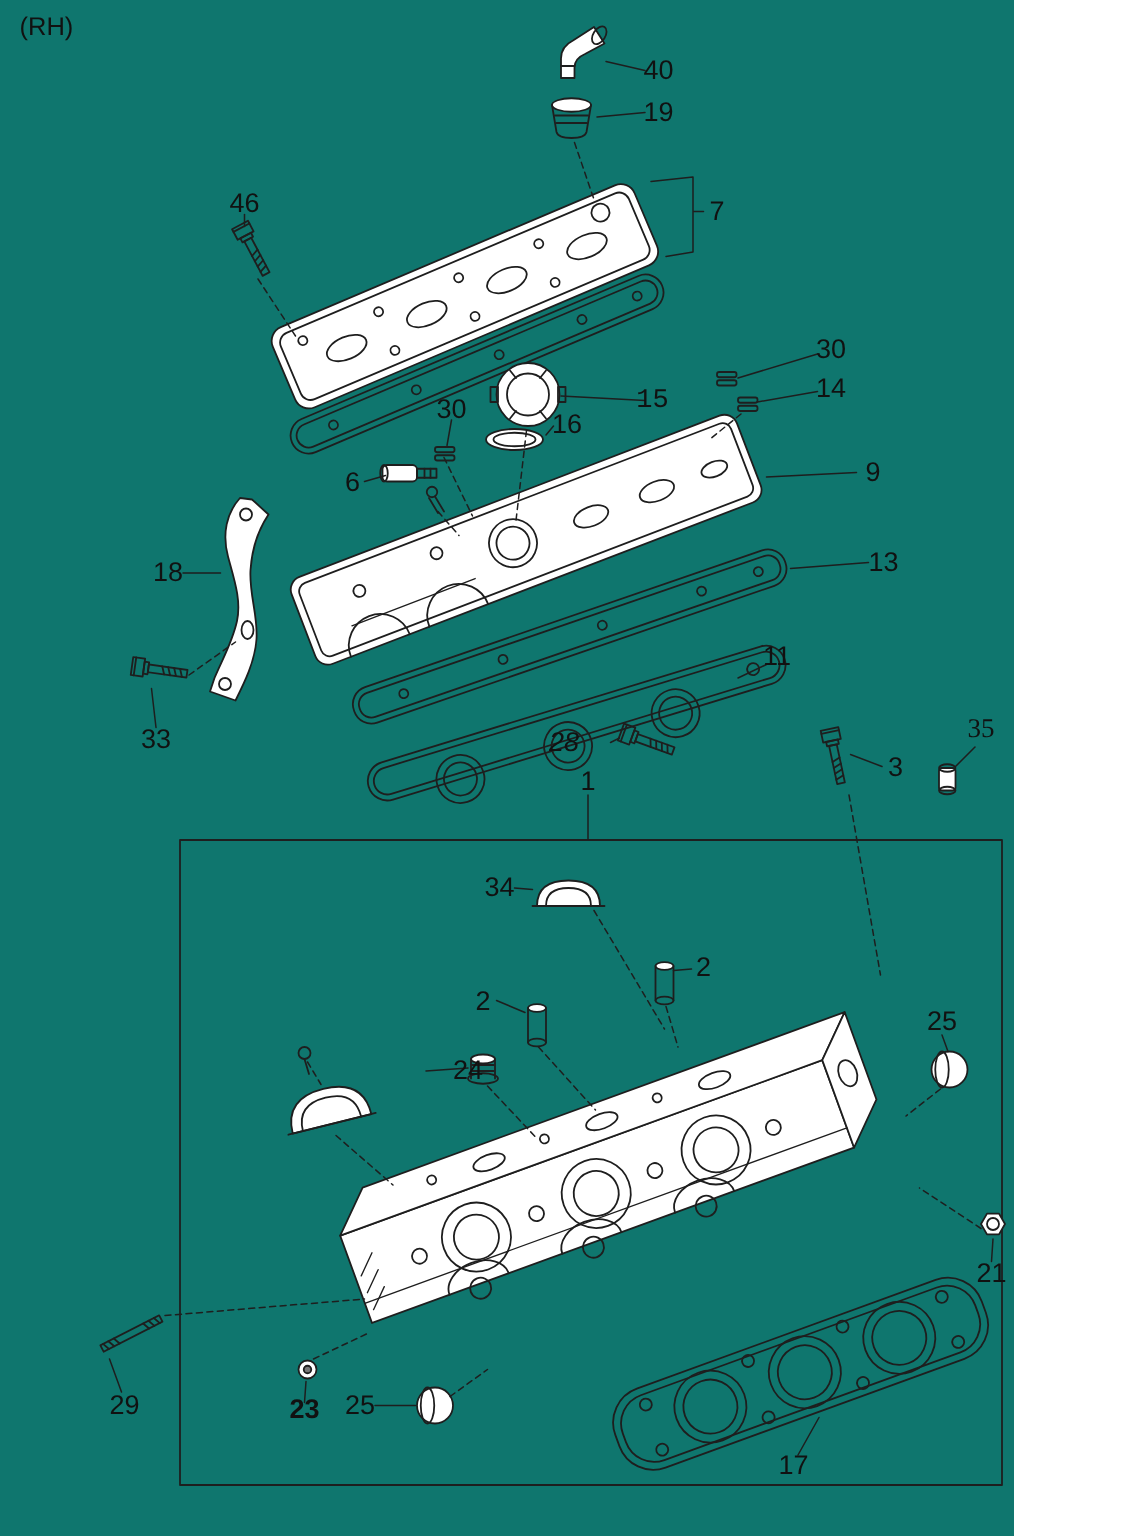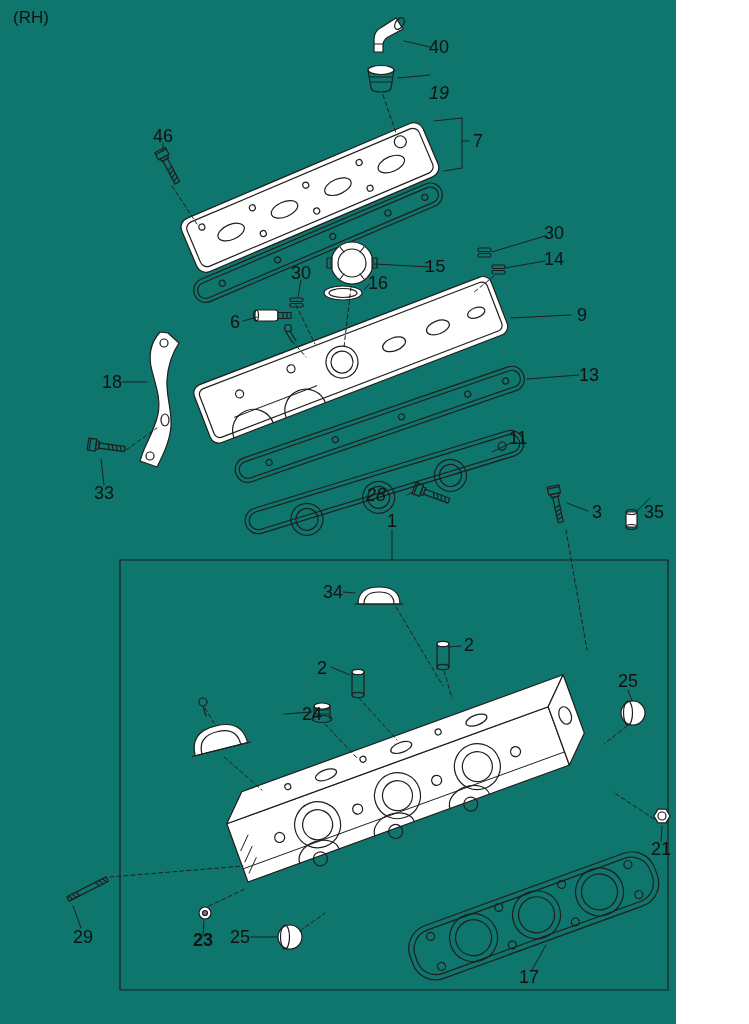--- a/index.html
+++ b/index.html
@@ -343,38 +343,38 @@
       <path d="M627,726 L604,744"></path>
       <path d="M209,906 L245,889"></path>
       <path d="M300,931 L325,913"></path>
       <path d="M205,708 L214,723"></path>
     </g>
   </svg>
 
   <div class="rh">(RH)</div>
   <div id="callouts">
       <div class="callout" style="left: 439px; top: 47px;">40</div>
-      <div class="callout" style="left: 439px; top: 93px; font-style: italic;">19</div>
+      <div class="callout" style="left: 439px; top: 75px;">19</div>
       <div class="callout" style="left: 163px; top: 136px;">46</div>
       <div class="callout" style="left: 478px; top: 141px;">7</div>
       <div class="callout" style="left: 554px; top: 233px;">30</div>
       <div class="callout" style="left: 554px; top: 259px;">14</div>
       <div class="callout" style="left: 435px; top: 267px; font-family: Liberation Mono, monospace;">15</div>
       <div class="callout" style="left: 378px; top: 283px;">16</div>
       <div class="callout" style="left: 301px; top: 273px;">30</div>
       <div class="callout" style="left: 235px; top: 322px;">6</div>
       <div class="callout" style="left: 582px; top: 315px;">9</div>
       <div class="callout" style="left: 112px; top: 382px;">18</div>
       <div class="callout" style="left: 589px; top: 375px;">13</div>
       <div class="callout" style="left: 518px; top: 438px;">11</div>
       <div class="callout" style="left: 104px; top: 493px;">33</div>
       <div class="callout" style="left: 376px; top: 495px; font-style: italic;">28</div>
       <div class="callout" style="left: 392px; top: 521px;">1</div>
       <div class="callout" style="left: 597px; top: 512px;">3</div>
-      <div class="callout" style="left: 654px; top: 512px;">35</div>
+      <div class="callout" style="left: 654px; top: 486px; font-family: Liberation Serif, serif;">35</div>
       <div class="callout" style="left: 333px; top: 592px;">34</div>
       <div class="callout" style="left: 469px; top: 645px;">2</div>
       <div class="callout" style="left: 322px; top: 668px;">2</div>
       <div class="callout" style="left: 273px; top: 714px; margin-left: 39px;">24</div>
       <div class="callout" style="left: 628px; top: 681px;">25</div>
       <div class="callout" style="left: 661px; top: 849px;">21</div>
       <div class="callout" style="left: 83px; top: 937px;">29</div>
       <div class="callout" style="left: 203px; top: 940px; font-weight: bold;">23</div>
       <div class="callout" style="left: 240px; top: 937px;">25</div>
       <div class="callout" style="left: 529px; top: 977px;">17</div>

